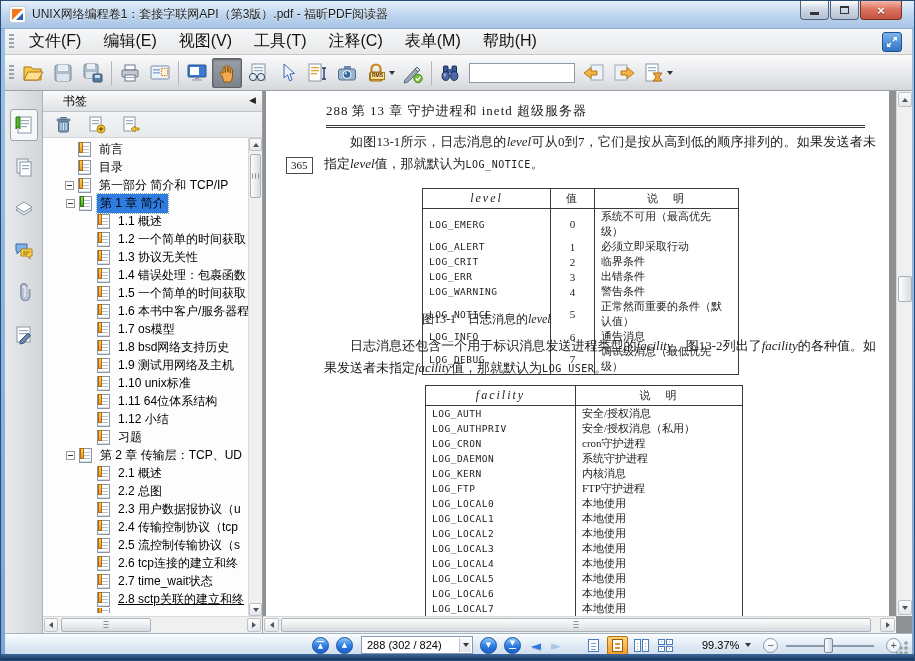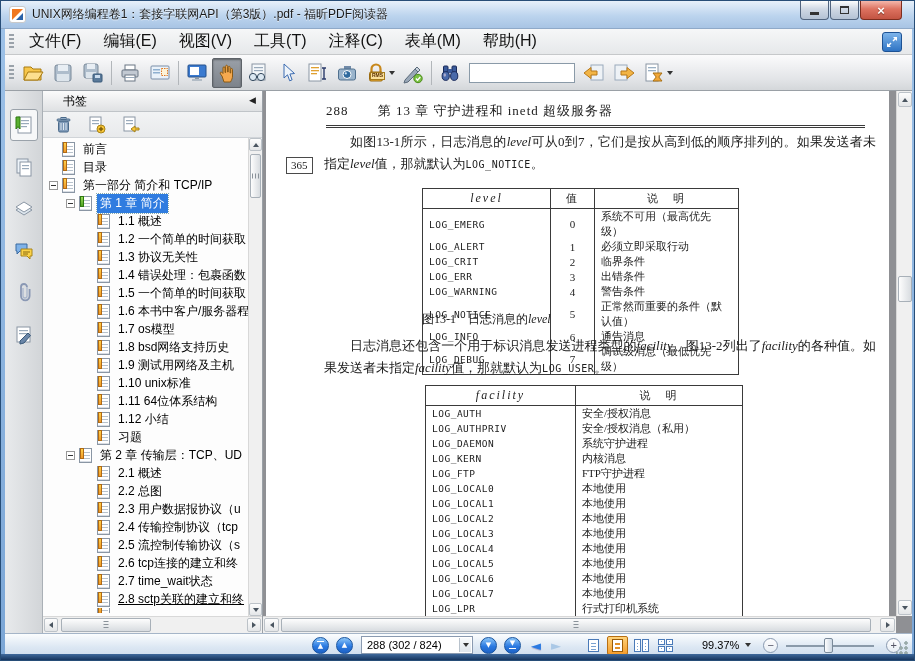--- a/index.html
+++ b/index.html
@@ -40,46 +40,46 @@
   .sidebar{position:absolute;left:38px;top:0;width:220px;height:542px;background:#f2f3f4;border-right:1px solid #9aa0a6}
   .sbheader{position:absolute;left:0;top:0;right:0;height:21px;background:linear-gradient(#fbfbfb,#dfe1e3);border-bottom:1px solid #c0c4c8;display:flex;align-items:center;padding:0 20px;font-size:12px}
   .sbcollapse{position:absolute;right:6px;top:4px;font-size:9px;color:#222}
   .sbtools{position:absolute;left:0;top:21px;right:0;height:26px;display:flex;align-items:center;gap:10px;padding-left:8px;background:linear-gradient(#f2f3f4,#e8eaec);border-bottom:1px solid #d0d4d8}
   .sbtool{width:24px;height:22px;display:flex;align-items:center;justify-content:center}
   .tree{position:absolute;left:0;top:47px;right:14px;bottom:17px;background:#fdfdfd;overflow:hidden;padding-top:2px}
   .trow{height:18px;display:flex;align-items:center;font-size:12px;white-space:nowrap;cursor:default}
   .trow .expander{width:9px;height:9px;border:1px solid #989898;background:#fff;margin:0 4px 0 2px;position:relative;visibility:hidden;flex:none}
   .trow.exp .expander{visibility:visible}
   .trow .expander::before{content:"";position:absolute;left:1px;right:1px;top:3px;height:1px;background:#333}
-  .lvl0{padding-left:4px}.lvl1{padding-left:21px}.lvl2{padding-left:39px}
+  .lvl0{padding-left:20px}.lvl1{padding-left:21px}.lvl2{padding-left:39px}
   .ticon{width:13px;height:15px;background:#fff;border:1px solid #8a96a4;position:relative;flex:none;box-shadow:inset 0 -1px 0 #d8dde4}
   .ticon::after{content:"";position:absolute;left:4px;right:1px;top:3px;height:8px;background:repeating-linear-gradient(#b8c2cc 0 1px,transparent 1px 3px)}
   .ticon .stripe{position:absolute;left:0;top:-1px;width:4px;height:11px;background:linear-gradient(#ffd24a,#f09828);border:1px solid #b06a14}
   .trow.sel .ticon .stripe{background:linear-gradient(#9ade5a,#4ea321);border-color:#2f7a10}
   .tlabel{margin-left:5px;padding:1px 3px}
-  .trow.sel .tlabel{background:#2f7ce0;color:#ffffff;outline:1px dotted #8aa}
+  .trow.sel .tlabel{background:#2f7ce0;color:#000000;outline:1px dotted #8aa}
   .trow.und .tlabel{text-decoration:underline}
   .trow.partial{height:5px;overflow:hidden}
   
   .sb-v{position:absolute;width:14px;background:#f0f0f0;border-left:1px solid #d8d8d8}
   .sb-h{position:absolute;height:17px;background:#f0f0f0;border-top:1px solid #d8d8d8}
   .sb-btn{position:absolute;background:linear-gradient(#fdfdfd,#e4e6e8);border:1px solid #bcc2c8;border-radius:2px;display:flex;align-items:center;justify-content:center}
   .sb-thumb{position:absolute;background:linear-gradient(90deg,#fdfdfd,#d8dce0);border:1px solid #a8b0b8;border-radius:2px}
   .sb-thumb.h{background:linear-gradient(#fdfdfd,#d8dce0)}
   .gripdots::after{content:"";position:absolute;left:50%;top:50%;width:8px;height:5px;transform:translate(-50%,-50%);background:repeating-linear-gradient(90deg,#8a929a 0 1px,transparent 1px 3px)}
   .gripdots.v::after{width:5px;height:8px;background:repeating-linear-gradient(#8a929a 0 1px,transparent 1px 3px)}
   .tri-u{width:0;height:0;border-left:3px solid transparent;border-right:3px solid transparent;border-bottom:4px solid #4a5560}
   .tri-d{width:0;height:0;border-left:3px solid transparent;border-right:3px solid transparent;border-top:4px solid #4a5560}
   .tri-l{width:0;height:0;border-top:3px solid transparent;border-bottom:3px solid transparent;border-right:4px solid #4a5560}
   .tri-r{width:0;height:0;border-top:3px solid transparent;border-bottom:3px solid transparent;border-left:4px solid #4a5560}
   
   .docarea{position:absolute;left:258px;top:0;right:0;bottom:0;background:#8f9094}
   .page{position:absolute;left:3px;top:0;width:623px;height:525px;background:#fff;overflow:hidden;font-family:"Liberation Serif","DejaVu Serif",serif;color:#1c1c1c}
   .phead{position:absolute;left:60px;top:11px;width:539px;border-bottom:3px double #3a3a3a;padding-bottom:5px;font-size:13px}
-  .phead .pnum{margin-right:26px;letter-spacing:1px}
+  .phead .pnum{letter-spacing:1px}
   .phead .ptitle{font-weight:normal;letter-spacing:1px}
   .para{position:absolute;left:58px;width:552px;font-size:13px;line-height:22px;text-indent:2em;text-align:justify}
   .para .i{font-style:italic}
   .para .m,.mono{font-family:"DejaVu Sans Mono","Liberation Mono",monospace;font-size:10px;letter-spacing:.5px}
   .mnote{position:absolute;left:20px;top:66px;border:1px solid #4a4a4a;font-size:11px;padding:0 4px;line-height:15px}
   table.ptab{position:absolute;border-collapse:collapse;font-size:11px}
   table.ptab th,table.ptab td{border-left:1px solid #3a3a3a;padding:0 6px;vertical-align:middle}
   table.ptab th:first-child,table.ptab td:first-child{border-left:none}
   table.ptab{border:1.5px solid #3a3a3a}
   table.ptab thead th{border-bottom:1px solid #3a3a3a;text-align:center;font-weight:normal;letter-spacing:2px}
@@ -729,20 +729,24 @@
               <tr>
                 <td class="mono">LOG_AUTH</td>
                 <td>安全/授权消息</td>
               </tr>
 
               <tr>
                 <td class="mono">LOG_AUTHPRIV</td>
                 <td>安全/授权消息（私用）</td>
               </tr>
 
+              <tr>
+                <td class="mono">LOG_CRON</td>
+                <td>cron守护进程</td>
+              </tr>
 
               <tr>
                 <td class="mono">LOG_DAEMON</td>
                 <td>系统守护进程</td>
               </tr>
 
               <tr>
                 <td class="mono">LOG_KERN</td>
                 <td>内核消息</td>
               </tr>

